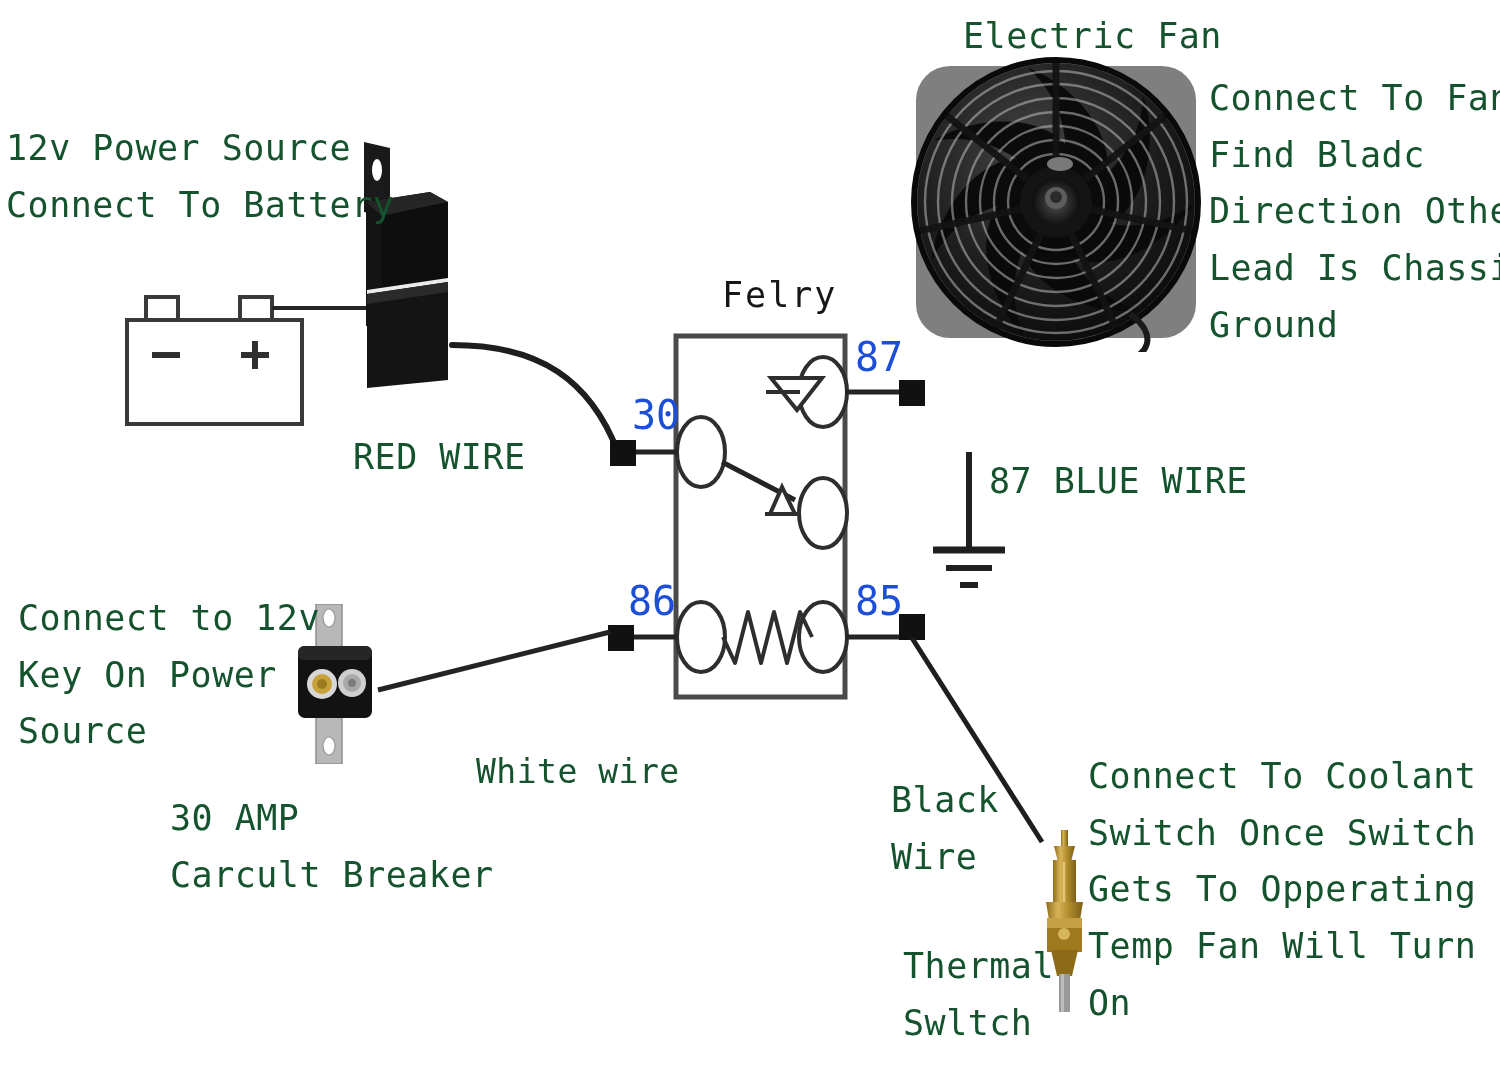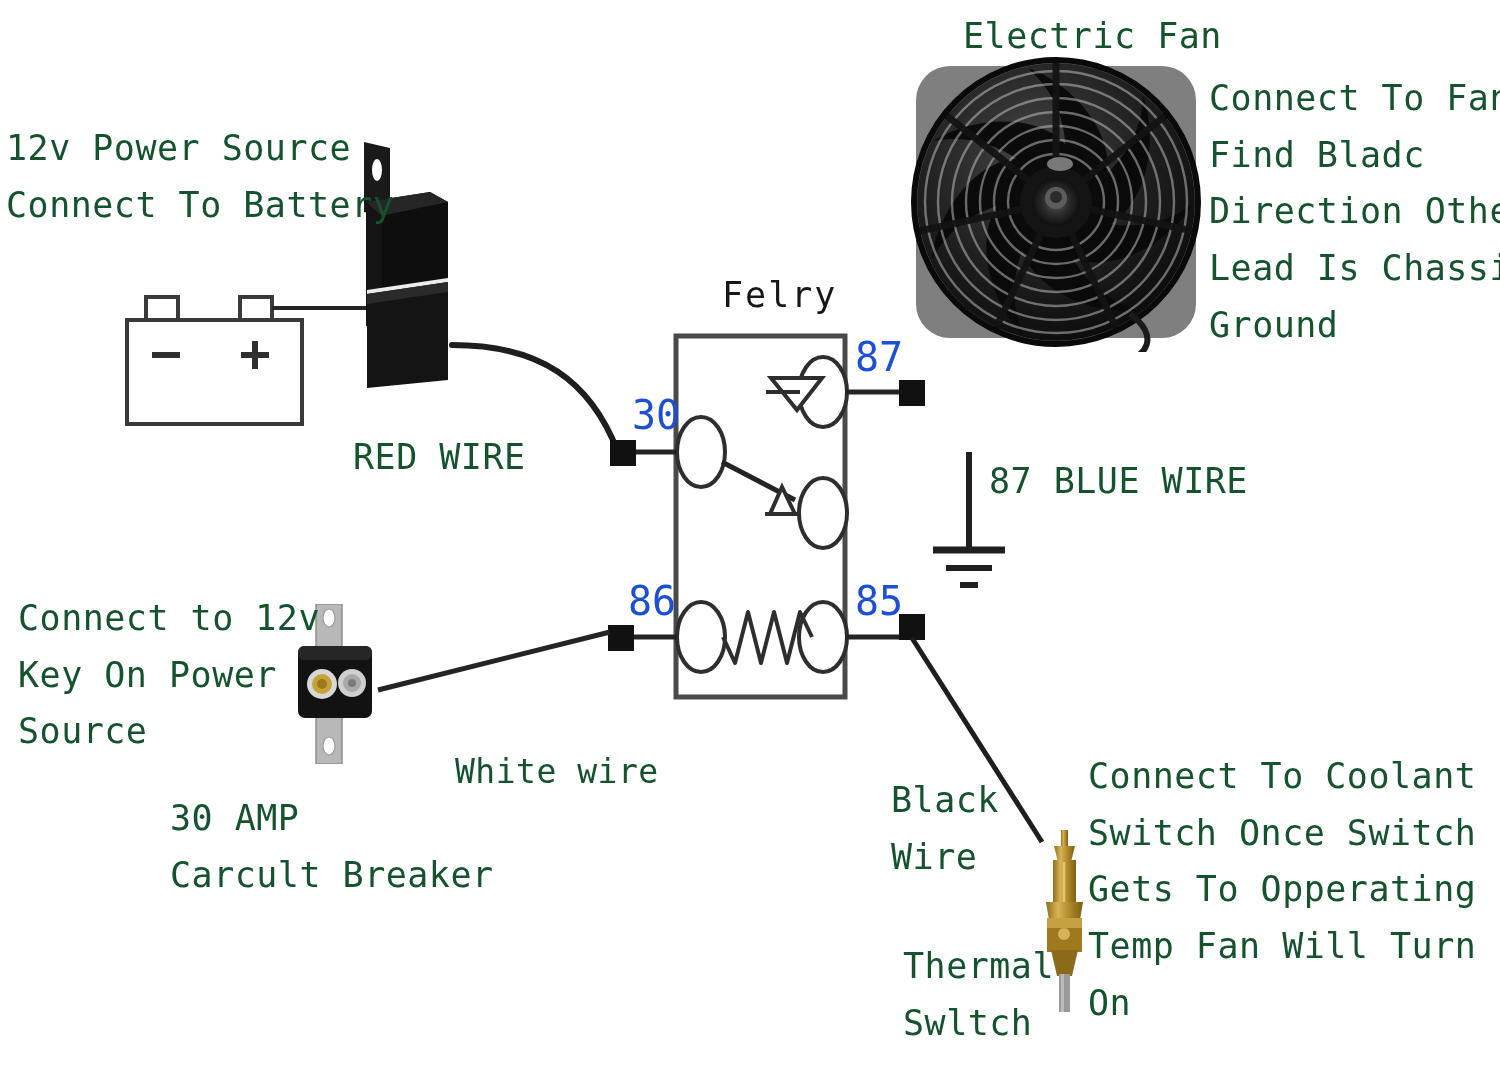--- a/index.html
+++ b/index.html
@@ -317,21 +317,21 @@
 
   <div class="lbl lbl-lg" style="left:989px; top:453px;">87 BLUE WIRE</div>
 
   <div class="lbl lbl-lg" style="left:18px; top:590px;">Connect to 12v
 Key On Power
 Source</div>
 
   <div class="lbl lbl-lg" style="left:170px; top:790px;">30 AMP
 Carcult Breaker</div>
 
-  <div class="lbl lbl-md" style="left:455px; top:745px;text-align:center;">White wire</div>
+  <div class="lbl lbl-md" style="left:476px; top:745px;text-align:center;">White wire</div>
 
   <div class="lbl lbl-lg" style="left:875px; top:772px;margin-left:16px;">Black
 Wire</div>
 
   <div class="lbl lbl-lg" style="left:903px; top:938px;">Thermal
 Swltch</div>
 
   <div class="lbl lbl-lg" style="left:1088px; top:748px;">Connect To Coolant
 Switch Once Switch
 Gets To Opperating

